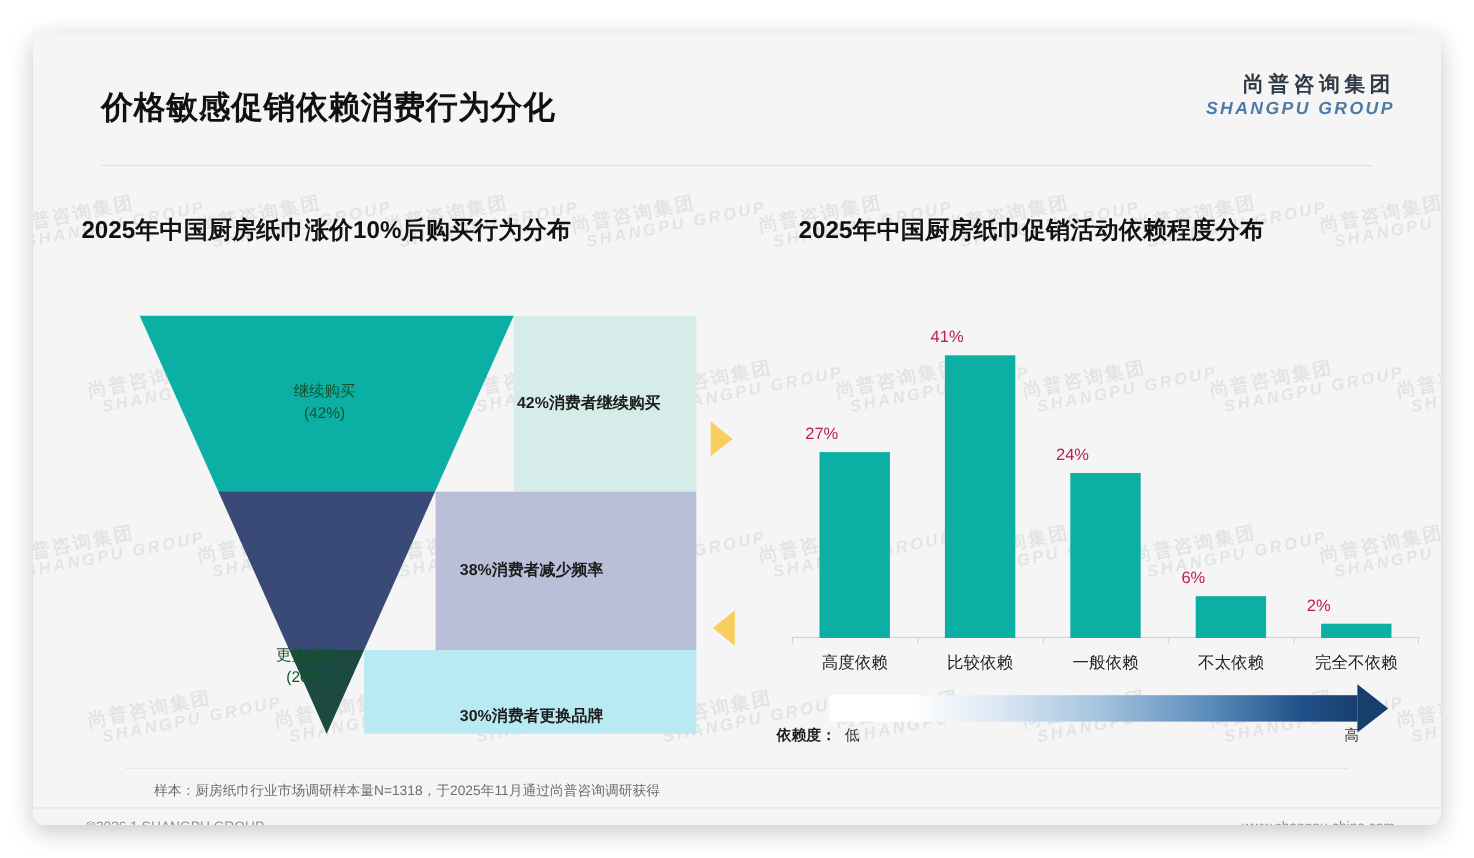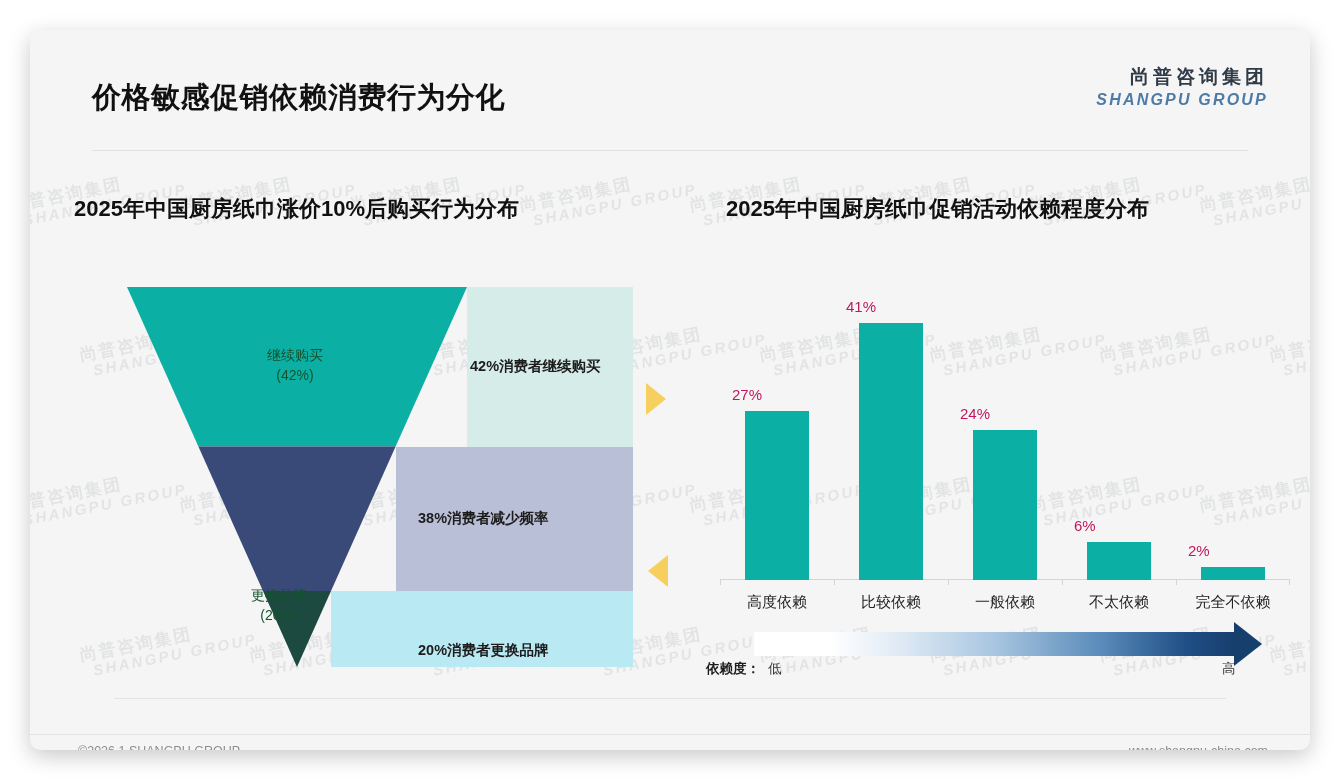--- a/index.html
+++ b/index.html
@@ -326,21 +326,21 @@
         <div>继续购买</div>
         <div>(42%)</div>
       </div>
     <div class="seg-label" id="seg2" style="left: 189px; top: 555px; width: 120px;">
         <div>更换品牌</div>
         <div>(20%)</div>
       </div>
 
     <div class="band-label" id="ann0" style="left: 440px; top: 326.8px; z-index: 3;">42%消费者继续购买</div>
     <div class="band-label" id="ann1" style="left: 388px; top: 478.8px; z-index: 3;">38%消费者减少频率</div>
-    <div class="band-label" id="ann2" style="left: 388px; top: 611px; z-index: 3;">20%消费者更换品牌</div>
+    <div class="band-label" id="ann2" style="left: 388px; top: 611px; z-index: 3;">30%消费者更换品牌</div>
 
     <div class="tri" id="tri-right" style="left: 616px; top: 352.8px; border-top: 16px solid transparent; border-bottom: 16px solid transparent; border-left: 20px solid rgb(247, 207, 95);"></div>
     <div class="tri" id="tri-left" style="left: 618px; top: 525px; border-top: 16px solid transparent; border-bottom: 16px solid transparent; border-right: 20px solid rgb(247, 207, 95);"></div>
   </div>
 
   <div id="bars">
     <div id="axis-line"></div>
   <div class="bar" style="left: 25px; height: 169.2px; background: rgb(12, 175, 164);"></div>
       <div class="bar-value" style="left: 12px; bottom: 177.2px;">27%</div>
       <div class="cat-label" style="left: -3px; bottom: -32px;">高度依赖</div>
@@ -366,20 +366,21 @@
 
   <div id="legend">
     <div id="legend-bar"></div>
     <div id="legend-arrow"></div>
     <div id="legend-caption">依赖度：</div>
     <div id="legend-low">低</div>
     <div id="legend-high">高</div>
   </div>
 
   <div id="note-rule"></div>
+  <div id="source-note">样本：厨房纸巾行业市场调研样本量N=1318，于2025年11月通过尚普咨询调研获得</div>
 
   <div id="footer-rule"></div>
   <div id="footer">
     <div id="copyright">©2026.1 SHANGPU GROUP</div>
     <div id="website">www.shangpu-china.com</div>
   </div>
 
 </div>
 
 </body></html>

